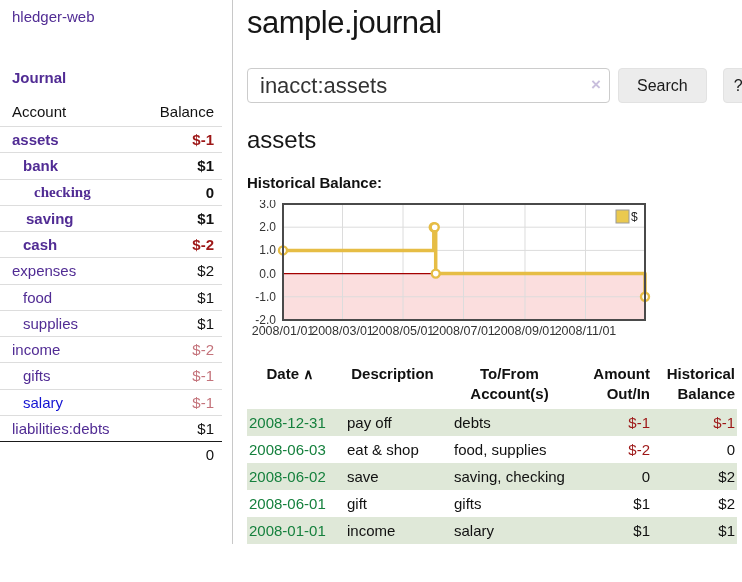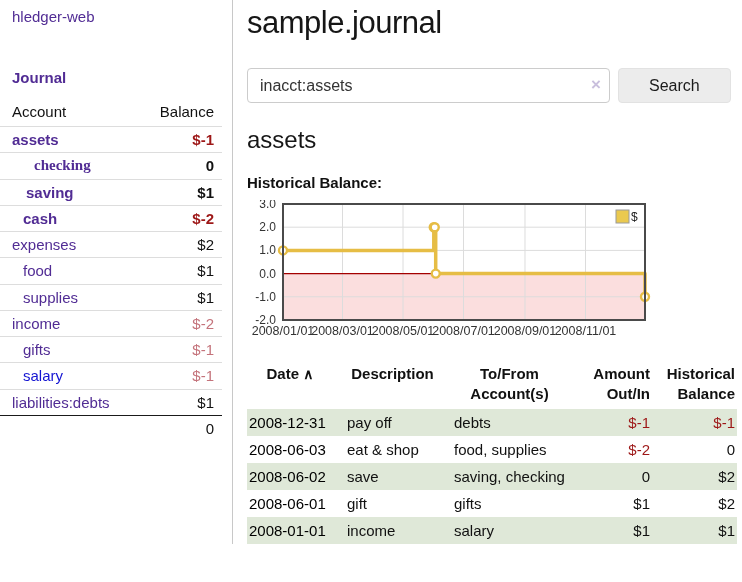--- a/index.html
+++ b/index.html
@@ -25,46 +25,46 @@
   .neg-soft { color:#c4737b; }
   .total-row td { border-top:1px solid #1a1a1a; }
 
   
   .main { flex:1; padding:5px 5px 0 14px; }
   h1.page-title { font-size:31px; font-weight:400; letter-spacing:-0.5px; margin:0 0 27px; color:#161616; }
 
   .search-row { display:flex; align-items:center; margin-bottom:23px; }
   .search-wrap { position:relative; width:363px; height:35px; }
   .search-input { width:100%; height:35px; border:1px solid #ccc; border-radius:4px;
-                  padding:0 30px 0 12px; font-size:16px; color:#333;
+                  padding:0 30px 0 12px; font-size:22px; color:#333;
                   font-family:"Liberation Sans", sans-serif; outline:none; }
   .clear-x { position:absolute; right:9px; top:7px; color:#c9bfdd; font-size:17px; font-weight:700; cursor:pointer; }
   .btn { height:35px; background:#ececec; border:1px solid #e2e2e2; border-radius:4px;
          font-size:16px; color:#1a1a1a; font-family:"Liberation Sans", sans-serif;
          cursor:pointer; }
-  .btn-search { margin-left:8px; padding:0 30px; }
+  .btn-search { margin-left:8px; padding:0 18px; }
   .btn-help { margin-left:16px; width:31px; padding:0; }
 
   h2.acct-heading { font-size:24px; font-weight:400; margin:0 0 20px; color:#161616; }
   h3.chart-title { font-size:15px; font-weight:700; margin:0 0 9px; }
 
   .chart-slot svg { display:block; font-family:"Liberation Sans", sans-serif; }
   .chart-slot { margin-bottom:20px; }
 
   
   .reg-table { width:490px; border-collapse:collapse; table-layout:fixed; }
   .reg-table col.c-date{width:98px} .reg-table col.c-desc{width:107px}
   .reg-table col.c-acct{width:127px} .reg-table col.c-amt{width:73px}
   .reg-table col.c-bal{width:85px}
   .reg-table th { text-align:center; vertical-align:top; font-weight:700; padding:2px 12px 4px 0; line-height:1.35; }
   .reg-table th.r, .reg-table td.r { text-align:right; padding-right:2px; }
   .reg-table td { vertical-align:top; padding:3px 12px 3px 2px; line-height:1.4; }
   .reg-table td.r { padding-right:2px; }
   .reg-table tbody tr:nth-child(odd) { background:#dfe8d8; }
-  .reg-table a { color:#000000; }
+  .reg-table a { color:#15803d; }
   .sort-caret { font-weight:700; font-size:14px; }
 </style>
 </head>
 <body>
 
 <div class="app">
 
   <aside class="sidebar">
     <a class="brand">hledger-web</a>
     <a class="nav-journal">Journal</a>
@@ -72,20 +72,24 @@
       <thead>
         <tr>
           <th>Account</th>
           <th class="bal-h">Balance</th>
         </tr>
       </thead>
       <tbody id="acct-rows">
           <tr>
             <td style="padding-left: 12px;"><a class="bold ">assets</a></td>
             <td class="bal neg-strong bold">$-1</td>
+          </tr>
+          <tr>
+            <td style="padding-left: 23px;"><a class="bold ">bank</a></td>
+            <td class="bal  bold">$1</td>
           </tr>
           <tr>
             <td style="padding-left: 34px; font-family: Liberation Serif, serif;"><a class="bold ">checking</a></td>
             <td class="bal  bold">0</td>
           </tr>
           <tr>
             <td style="padding-left: 26px;"><a class="bold ">saving</a></td>
             <td class="bal  bold">$1</td>
           </tr>
           <tr>

